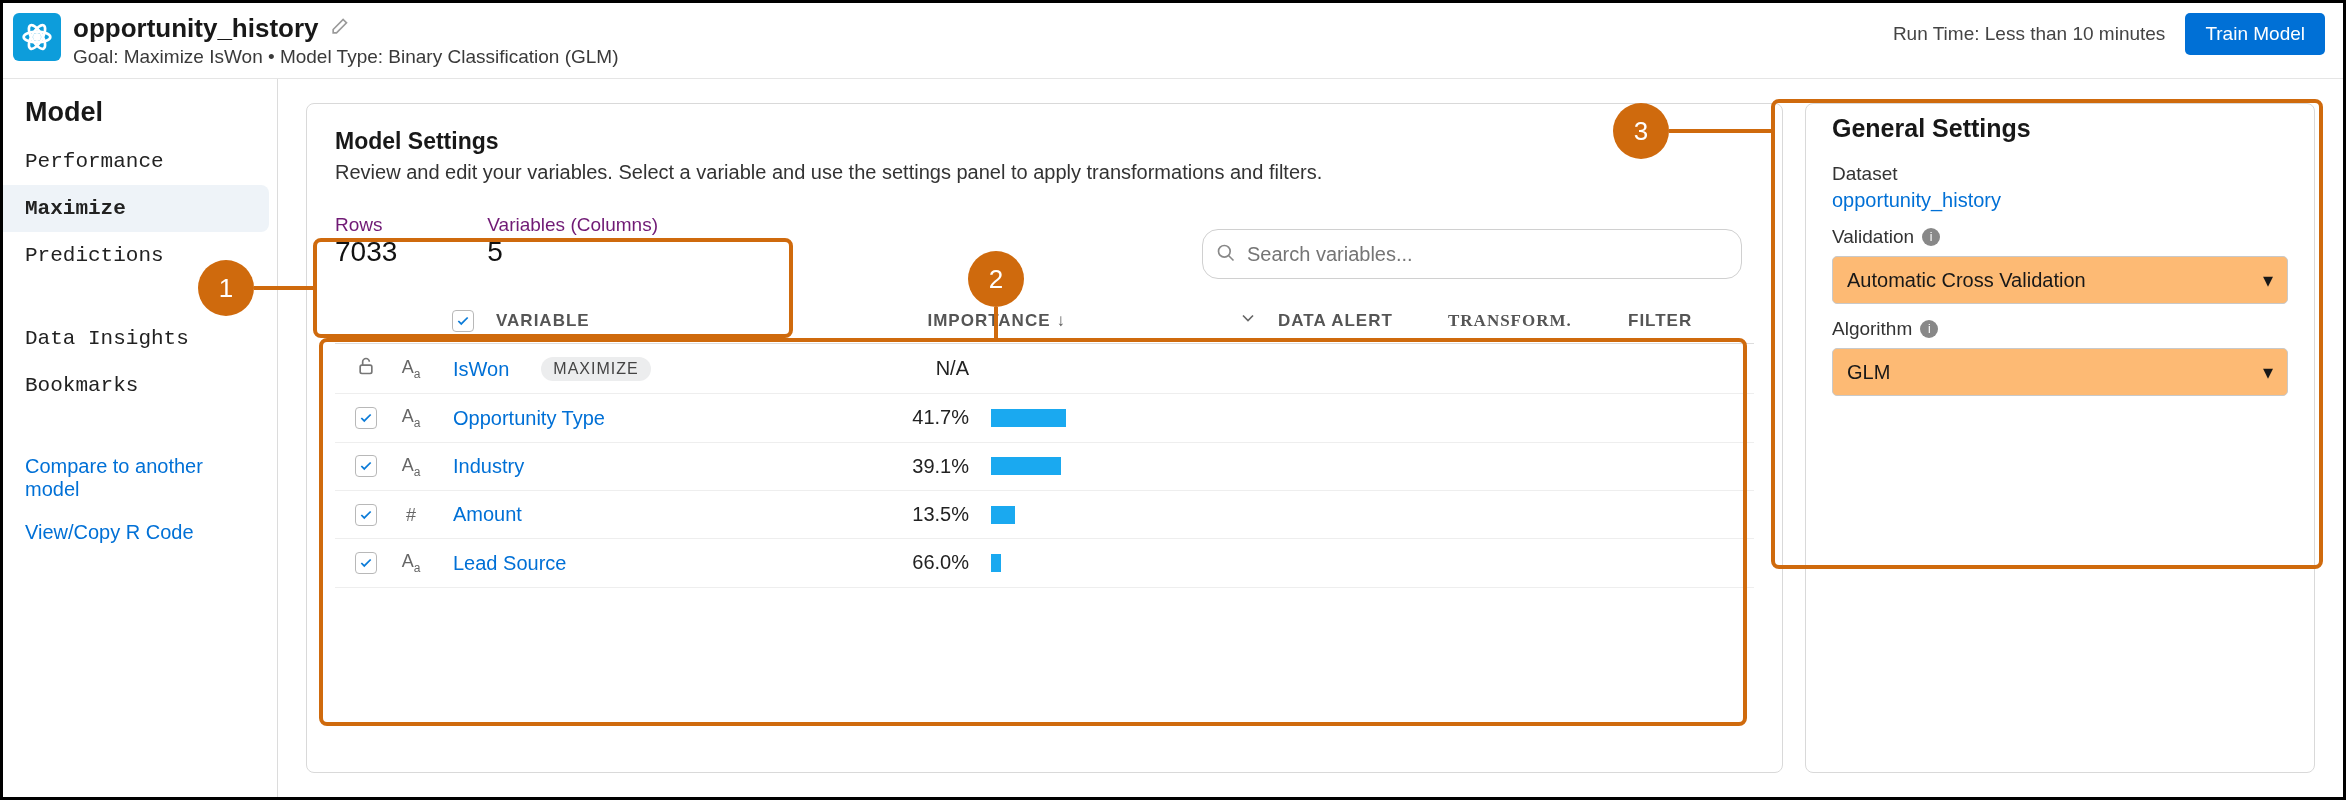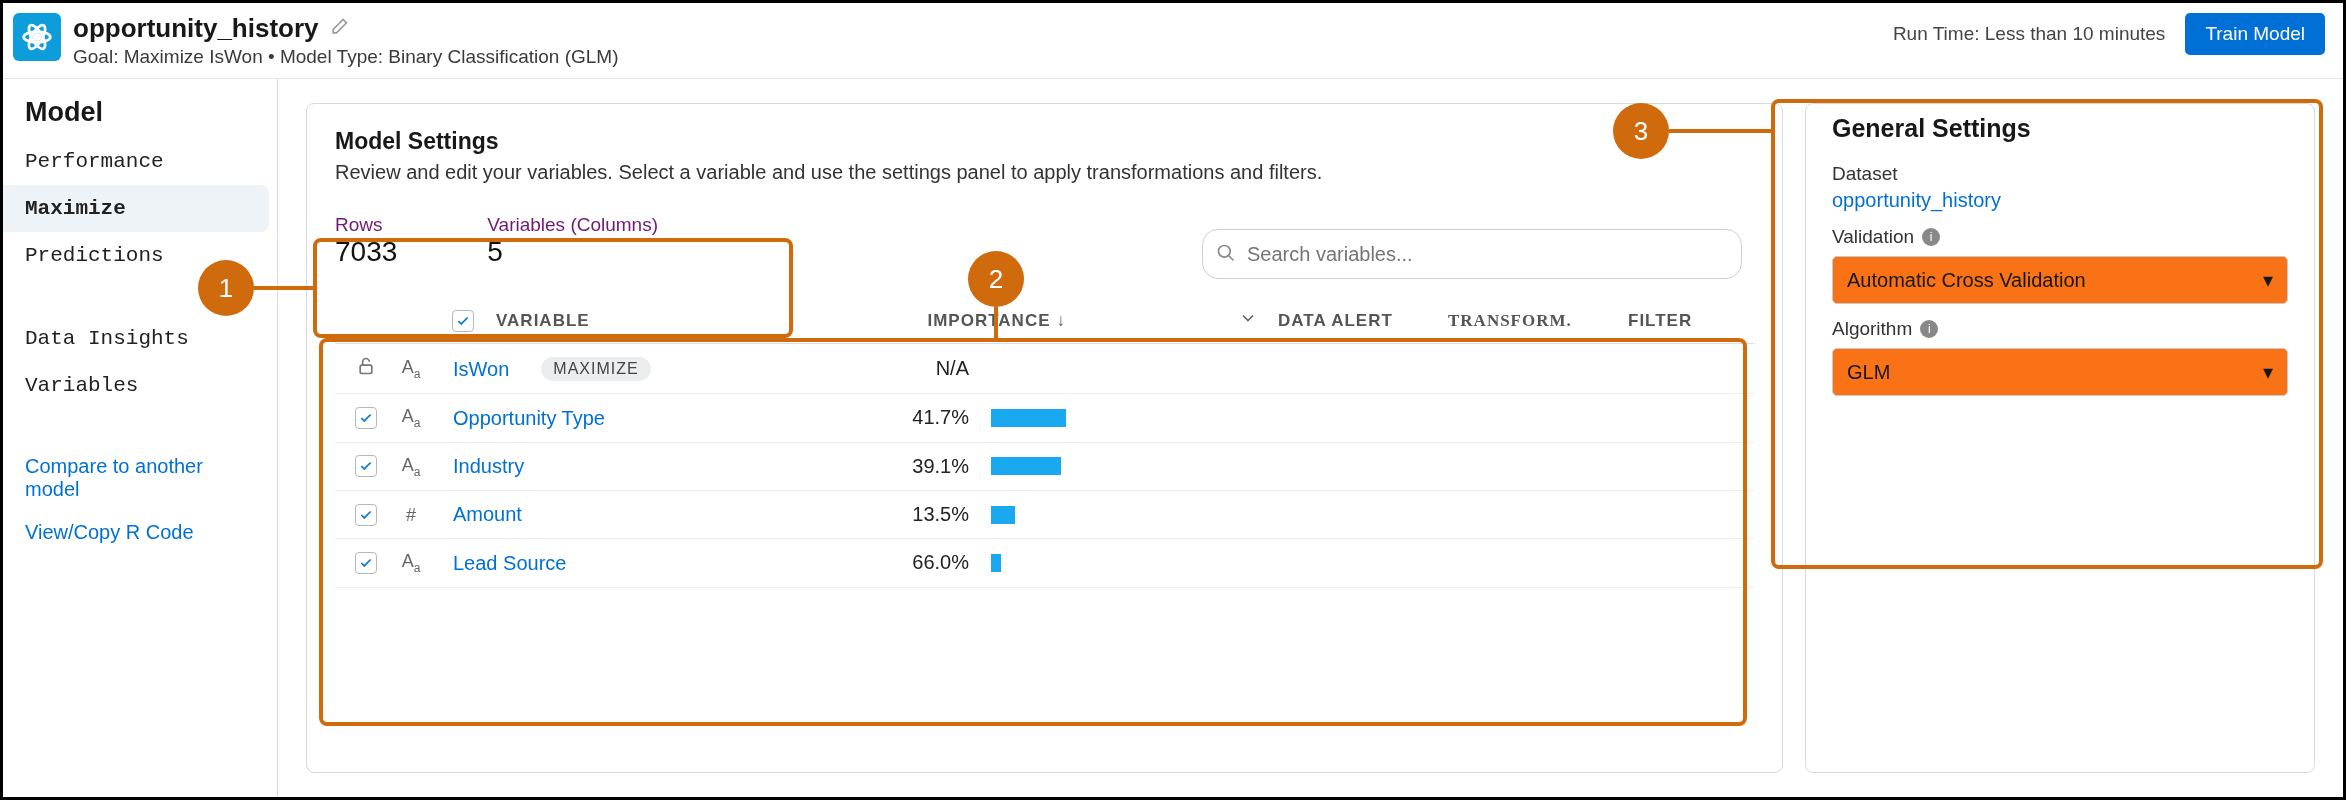--- a/index.html
+++ b/index.html
@@ -51,21 +51,21 @@
 .type-ic { width: 40px; text-align: center; color: #666; font-size: 18px; }
 .var-link { color: #0070d6; cursor: pointer; }
 .badge { background: #ecedee; border-radius: 14px; padding: 3px 12px; font-size: 16px; color: #444; margin-left: 10px; letter-spacing: 1px; }
 .imp-val { text-align: right; width: 270px; padding-right: 22px; font-size: 20px; color: #222; }
 .bar { height: 18px; background: #1aa9f0; }
 .right-card { width: 510px; padding: 10px 26px; }
 .gs-title { font-size: 25px; font-weight: 700; margin-bottom: 20px; }
 .field-lbl { font-size: 19px; color: #333; margin-top: 14px; display: flex; align-items: center; gap: 8px; }
 .info-ic { width: 18px; height: 18px; border-radius: 50%; background: #888; color: #fff; font-size: 12px; display: inline-flex; align-items: center; justify-content: center; }
 .ds-link { color: #0070d6; font-size: 20px; margin-top: 4px; cursor: pointer; }
-.select { width: 100%; height: 48px; border: 1px solid #c9c9c9; border-radius: 5px; margin-top: 8px; display: flex; align-items: center; justify-content: space-between; padding: 0 14px; font-size: 20px; cursor: pointer; background: #f97316; }
+.select { width: 100%; height: 48px; border: 1px solid #c9c9c9; border-radius: 5px; margin-top: 8px; display: flex; align-items: center; justify-content: space-between; padding: 0 14px; font-size: 20px; cursor: pointer; background: #fdba74; }
 .callout { position: absolute; border: 4px solid #cf6a0d; border-radius: 8px; pointer-events: none; }
 .co1 { left: 310px; top: 235px; width: 480px; height: 100px; }
 .co2 { left: 316px; top: 335px; width: 1428px; height: 388px; }
 .co3 { left: 1768px; top: 96px; width: 552px; height: 470px; }
 .num-badge { position: absolute; width: 56px; height: 56px; border-radius: 50%; background: #cf6a0d; color: #fff; font-size: 26px; display: flex; align-items: center; justify-content: center; z-index: 10; }
 .nb1 { left: 195px; top: 257px; }
 .nb2 { left: 965px; top: 248px; }
 .nb3 { left: 1610px; top: 100px; }
 .connector { position: absolute; height: 4px; background: #cf6a0d; }
 .cn1 { left: 251px; top: 283px; width: 60px; }
@@ -104,21 +104,21 @@
   </div>
 
   <div class="body">
     <div class="sidebar">
       <h2>Model</h2>
       <div class="nav-item">Performance</div>
       <div class="nav-item active">Maximize</div>
       <div class="nav-item">Predictions</div>
       <div class="nav-gap"></div>
       <div class="nav-item">Data Insights</div>
-      <div class="nav-item">Variables</div>
+      <div class="nav-item">Bookmarks</div>
       <div class="nav-gap"></div>
       <div class="nav-link">Compare to another model</div>
       <div class="nav-link">View/Copy R Code</div>
     </div>
 
     <div class="main">
       <div class="card left-card">
         <div class="section-title">Model Settings</div>
         <div class="section-desc">Review and edit your variables. Select a variable and use the settings panel to apply transformations and filters.</div>
 

